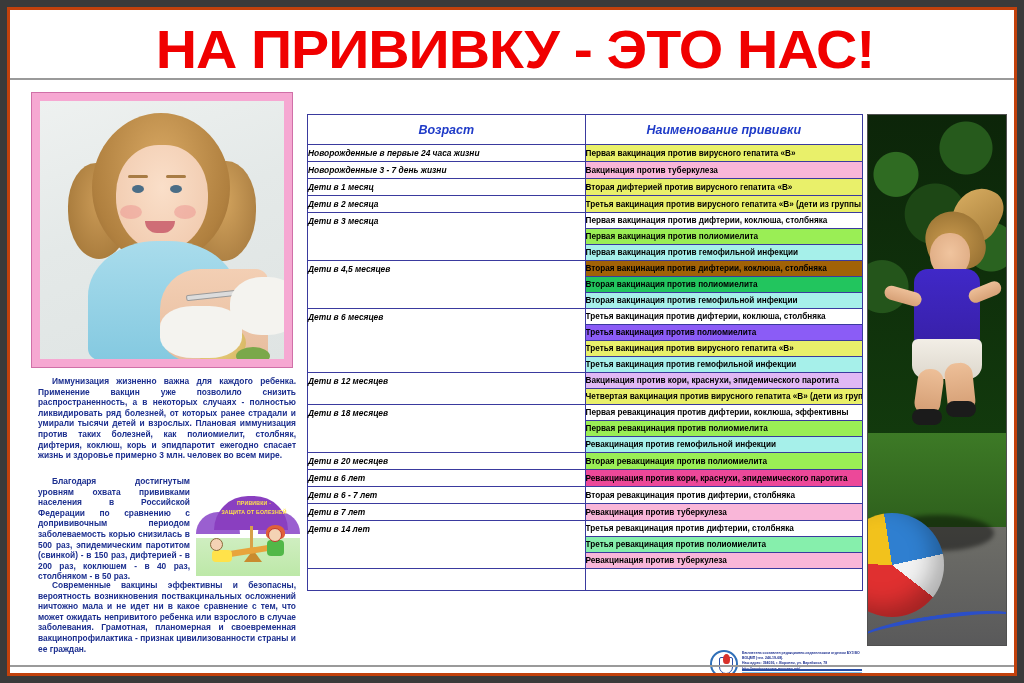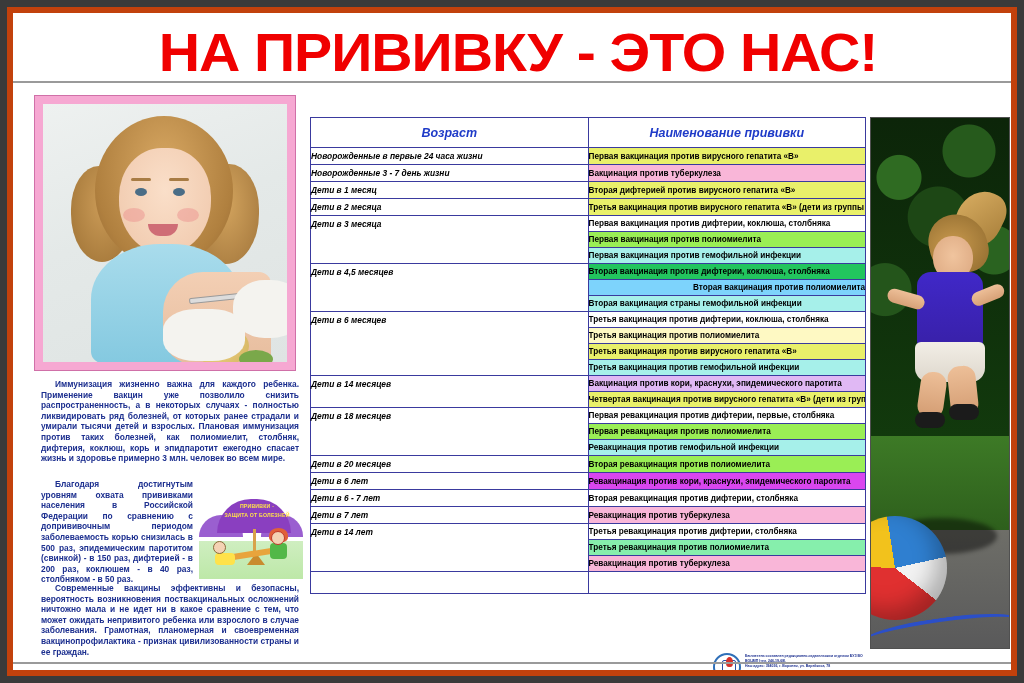--- a/index.html
+++ b/index.html
@@ -7,21 +7,21 @@
     width: 1024px; height: 683px;
     background: #3a3a3a;
     font-family: "Liberation Sans", sans-serif;
     overflow: hidden;
   }
   #poster {
     position: absolute;
     left: 7px; top: 7px;
     width: 1010px; height: 669px;
     background: #ffffff;
-    border: 6px solid #c2410c;
+    border: 3px solid #c2410c;
     overflow: hidden;
   }
 
   
   #title {
     position: absolute;
     left: 0; top: 8px; width: 1010px;
     text-align: center;
     color: #f00000;
     font-size: 54px;
@@ -362,65 +362,65 @@
           <td class="vac-cell" style="background: rgb(255, 255, 255);">Первая вакцинация против дифтерии, коклюша, столбняка</td>
         </tr>
         <tr>
           <td class="vac-cell" style="background: rgb(154, 238, 85);">Первая вакцинация против полиомиелита</td>
         </tr>
         <tr>
           <td class="vac-cell" style="background: rgb(166, 240, 234);">Первая вакцинация против гемофильной инфекции</td>
         </tr>
         <tr class="grp-start">
           <td class="age-cell" rowspan="3">Дети в 4,5 месяцев</td>
-          <td class="vac-cell" style="background: #22c55e;">Вторая вакцинация против дифтерии, коклюша, столбняка</td>
-        </tr>
-        <tr>
-          <td class="vac-cell" style="background: #7dd3fc; text-align: right;">Вторая вакцинация против полиомиелита</td>
-        </tr>
-        <tr>
-          <td class="vac-cell" style="background: rgb(166, 240, 234);">Вторая вакцинация страны гемофильной инфекции</td>
+          <td class="vac-cell" style="background: #a16207;">Вторая вакцинация против дифтерии, коклюша, столбняка</td>
+        </tr>
+        <tr>
+          <td class="vac-cell" style="background: #22c55e;">Вторая вакцинация против полиомиелита</td>
+        </tr>
+        <tr>
+          <td class="vac-cell" style="background: rgb(166, 240, 234);">Вторая вакцинация против гемофильной инфекции</td>
         </tr>
         <tr class="grp-start">
           <td class="age-cell" rowspan="4">Дети в 6 месяцев</td>
           <td class="vac-cell" style="background: rgb(255, 255, 255);">Третья вакцинация против дифтерии, коклюша, столбняка</td>
         </tr>
         <tr>
-          <td class="vac-cell" style="background: #fef9c3;">Третья вакцинация против полиомиелита</td>
+          <td class="vac-cell" style="background: #8b5cf6;">Третья вакцинация против полиомиелита</td>
         </tr>
         <tr>
           <td class="vac-cell" style="background: rgb(233, 240, 106);">Третья вакцинация против вирусного гепатита «В»</td>
         </tr>
         <tr>
           <td class="vac-cell" style="background: rgb(166, 240, 234);">Третья вакцинация против гемофильной инфекции</td>
         </tr>
         <tr class="grp-start">
-          <td class="age-cell" rowspan="2">Дети в 14 месяцев</td>
+          <td class="age-cell" rowspan="2">Дети в 12 месяцев</td>
           <td class="vac-cell" style="background: rgb(224, 184, 244);">Вакцинация против кори, краснухи, эпидемического паротита</td>
         </tr>
         <tr>
           <td class="vac-cell" style="background: rgb(233, 240, 106);">Четвертая вакцинация против вирусного гепатита «В» (дети из группы риска)</td>
         </tr>
         <tr class="grp-start">
           <td class="age-cell" rowspan="3">Дети в 18 месяцев</td>
-          <td class="vac-cell" style="background: rgb(255, 255, 255);">Первая ревакцинация против дифтерии, первые, столбняка</td>
+          <td class="vac-cell" style="background: rgb(255, 255, 255);">Первая ревакцинация против дифтерии, коклюша, эффективны</td>
         </tr>
         <tr>
           <td class="vac-cell" style="background: rgb(154, 238, 85);">Первая ревакцинация против полиомиелита</td>
         </tr>
         <tr>
           <td class="vac-cell" style="background: rgb(166, 240, 234);">Ревакцинация против гемофильной инфекции</td>
         </tr>
         <tr class="grp-start">
           <td class="age-cell" rowspan="1">Дети в 20 месяцев</td>
           <td class="vac-cell" style="background: rgb(154, 238, 85);">Вторая ревакцинация против полиомиелита</td>
         </tr>
         <tr class="grp-start">
           <td class="age-cell" rowspan="1">Дети в 6 лет</td>
-          <td class="vac-cell" style="background: #d946ef; margin-top: 32px;">Ревакцинация против кори, краснухи, эпидемического паротита</td>
+          <td class="vac-cell" style="background: #ec4899; margin-top: 32px;">Ревакцинация против кори, краснухи, эпидемического паротита</td>
         </tr>
         <tr class="grp-start">
           <td class="age-cell" rowspan="1">Дети в 6 - 7 лет</td>
           <td class="vac-cell" style="background: rgb(255, 255, 255);">Вторая ревакцинация против дифтерии, столбняка</td>
         </tr>
         <tr class="grp-start">
           <td class="age-cell" rowspan="1">Дети в 7 лет</td>
           <td class="vac-cell" style="background: rgb(249, 182, 216);">Ревакцинация против туберкулеза</td>
         </tr>
         <tr class="grp-start">

